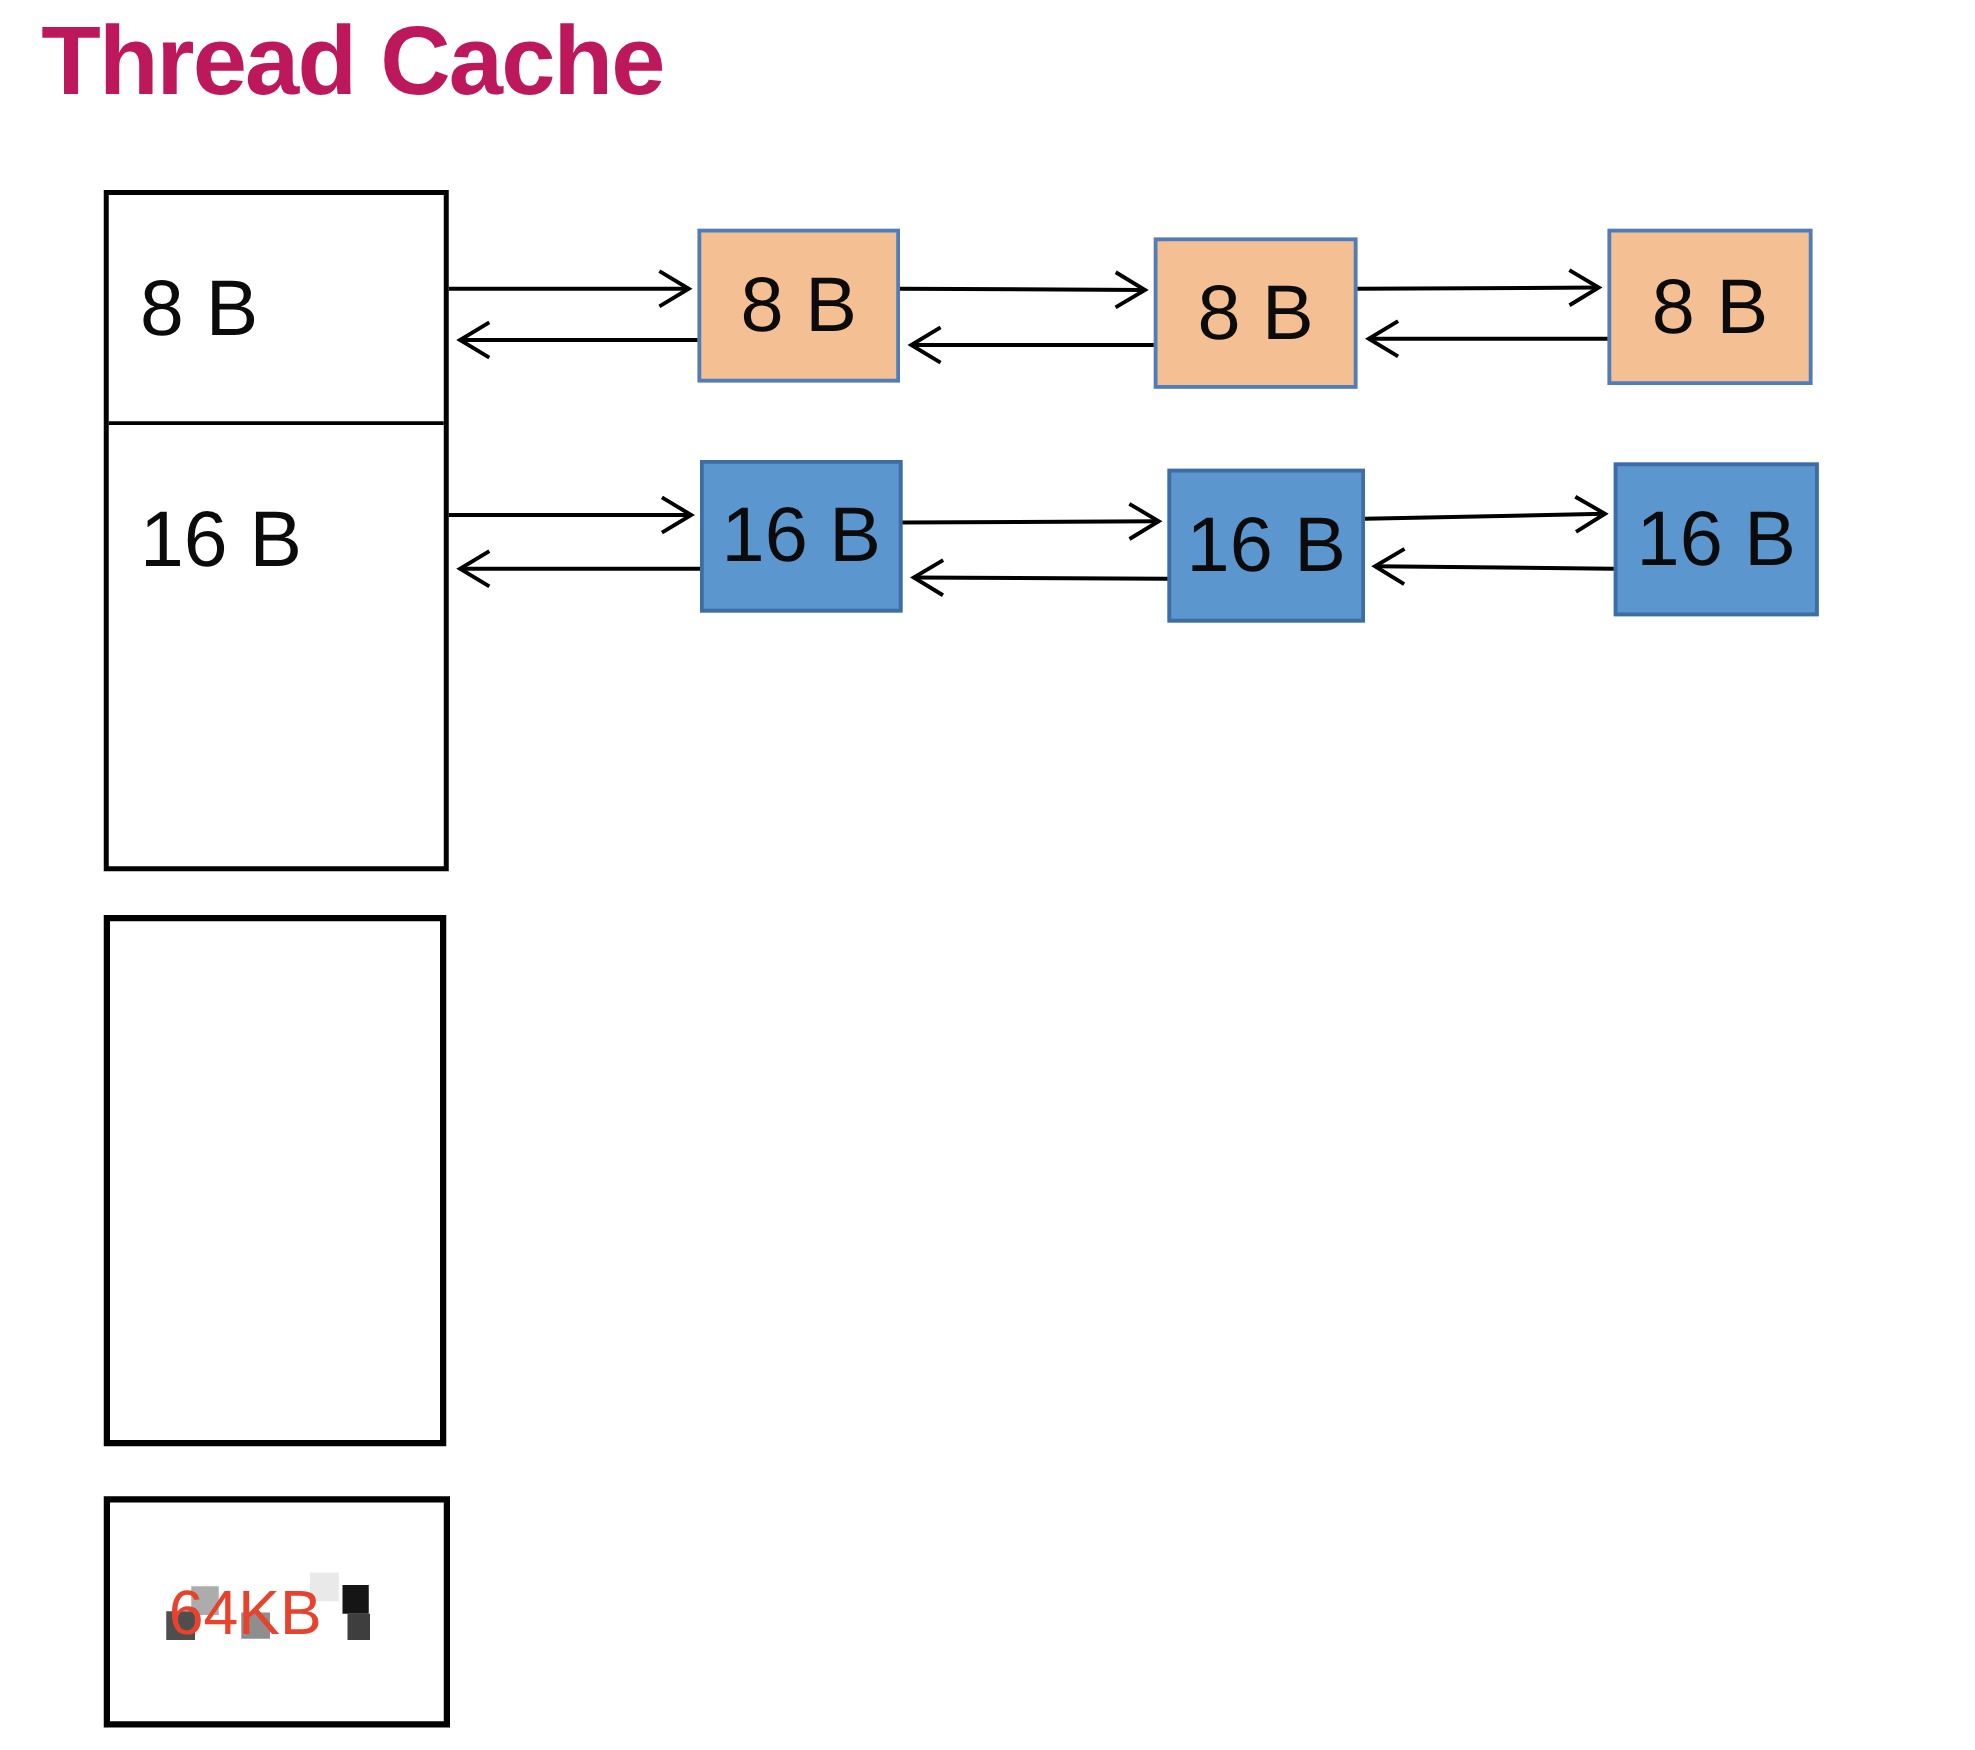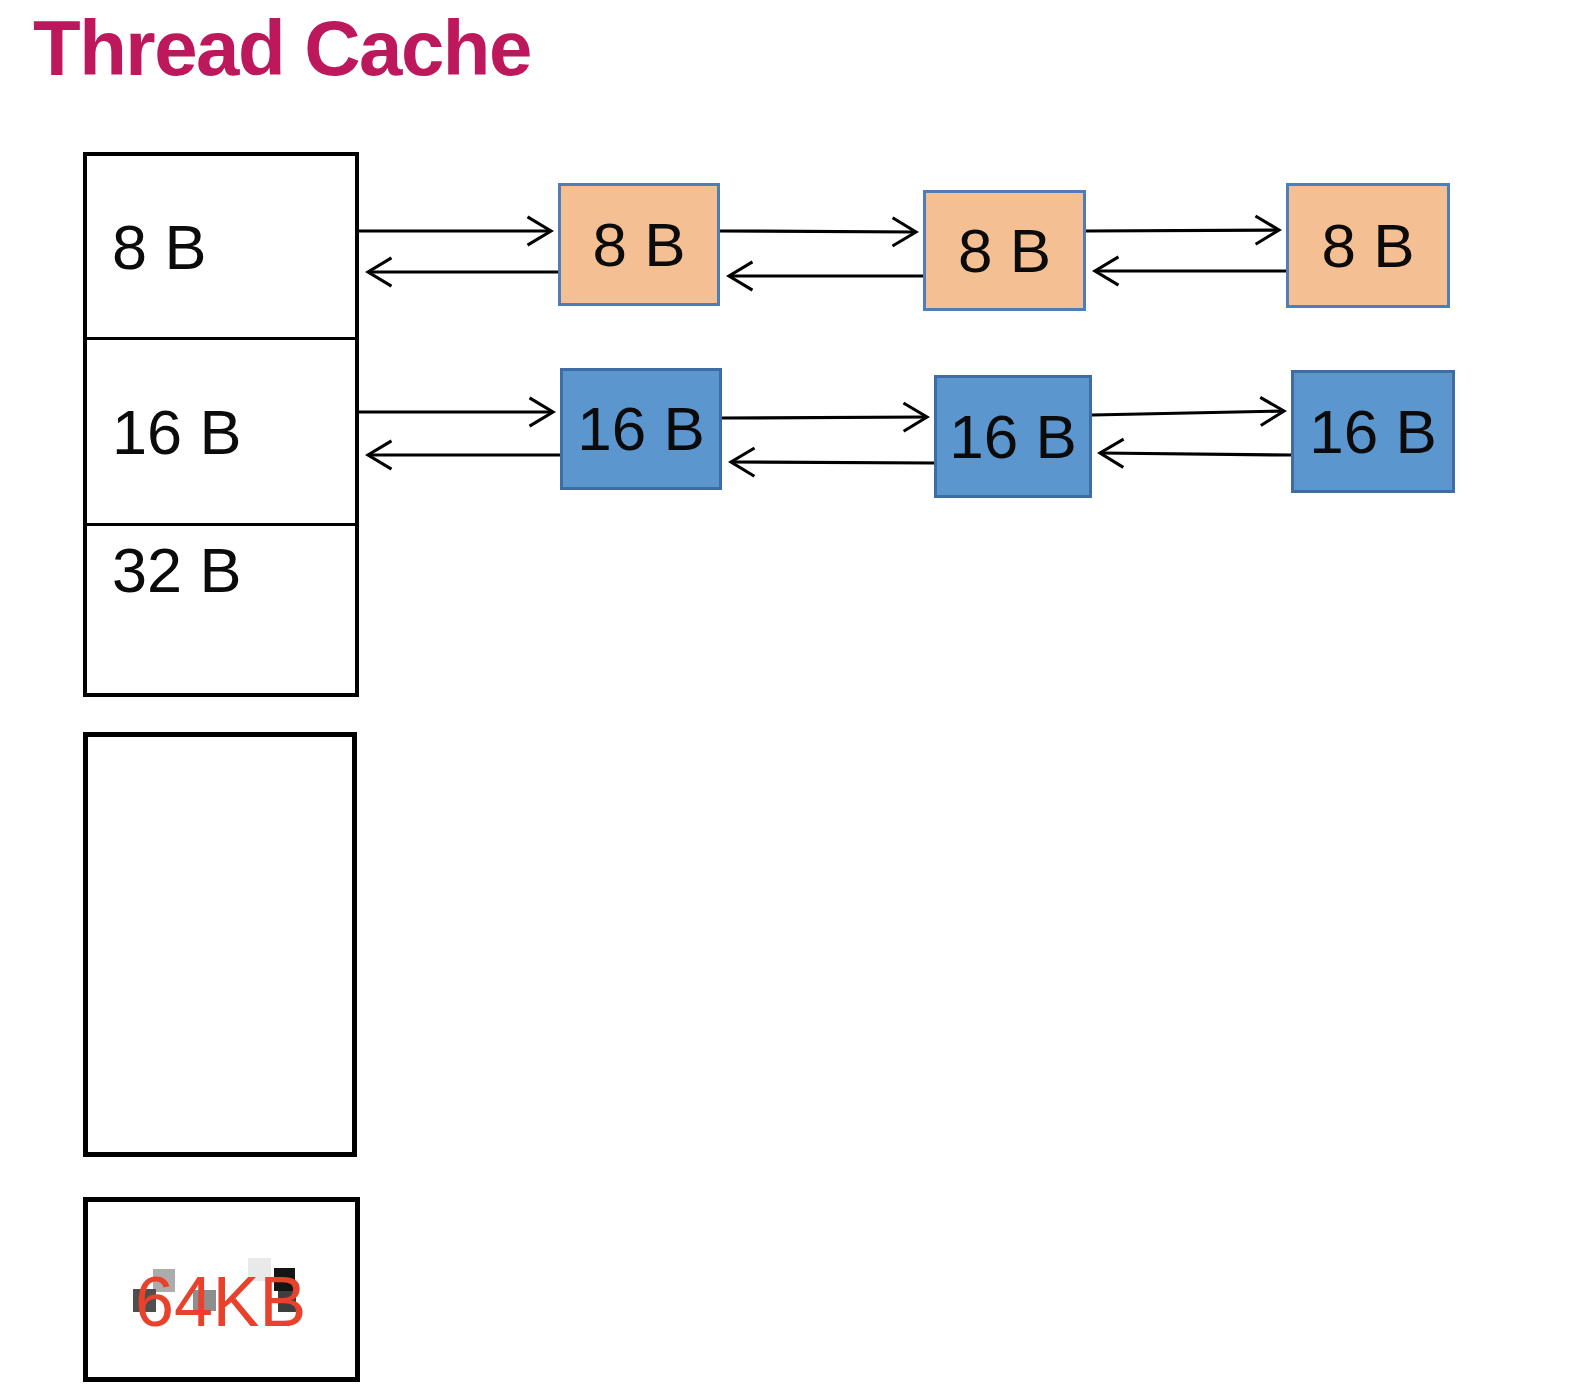--- a/index.html
+++ b/index.html
@@ -43,21 +43,21 @@
   .box-empty{
     position:absolute;left:83px;top:732px;width:274px;height:425px;
     border:5px solid #000;box-sizing:border-box;background:#fff;
   }
   .box-large{
     position:absolute;left:83px;top:1197px;width:277px;height:185px;
     border:5px solid #000;box-sizing:border-box;background:#fff;
   }
   .large-label{
     position:absolute;left:47px;top:60px;z-index:2;
-    font-size:70px;line-height:1.15;color:#E8412C;font-weight:400;letter-spacing:0px;
+    font-size:50px;line-height:1.15;color:#E8412C;font-weight:400;letter-spacing:0px;
   }
   .sq{position:absolute;z-index:1;}
   .sq-1{left:65px;top:67px;width:22px;height:23px;background:#ACACAC;}
   .sq-2{left:45px;top:87px;width:23px;height:23px;background:#4E4E4E;}
   .sq-3{left:105px;top:88px;width:23px;height:21px;background:#8E8E8E;}
   .sq-4{left:160px;top:56px;width:23px;height:23px;background:#E9E9E9;}
   .sq-5{left:186px;top:66px;width:21px;height:23px;background:#151515;}
   .sq-6{left:190px;top:89px;width:18px;height:21px;background:#3E3E3E;}
 
   
@@ -69,23 +69,20 @@
 <div class="canvas">
 
   <div class="title">Thread Cache</div>
 
   <div class="stack">
     <div class="cell cell-1">
       <span>8 B</span>
     </div>
     <div class="cell cell-2">
       <span>16 B</span>
-    </div>
-    <div class="cell cell-3">
-      <span>32 B</span>
     </div>
   </div>
 
   <div class="node node-orange n-a1">8 B</div>
   <div class="node node-orange n-a2">8 B</div>
   <div class="node node-orange n-a3">8 B</div>
 
   <div class="node node-blue n-b1">16 B</div>
   <div class="node node-blue n-b2">16 B</div>
   <div class="node node-blue n-b3">16 B</div>

